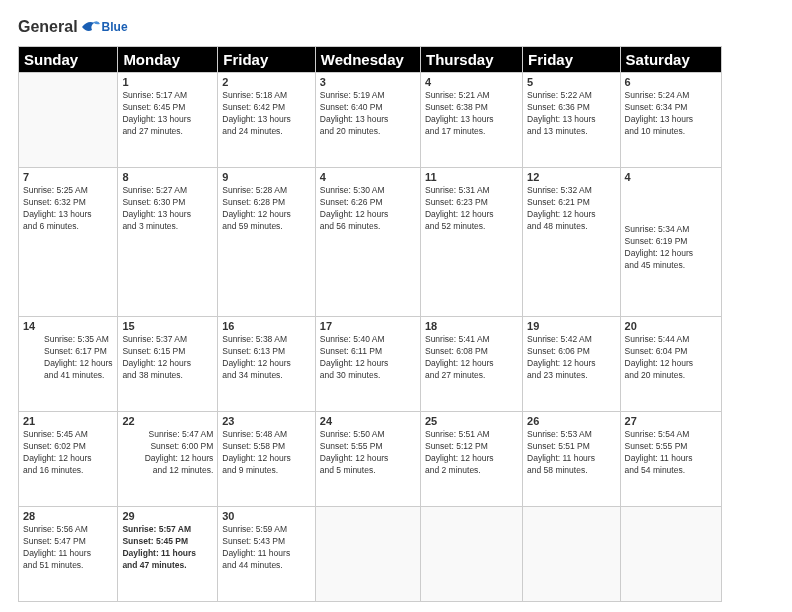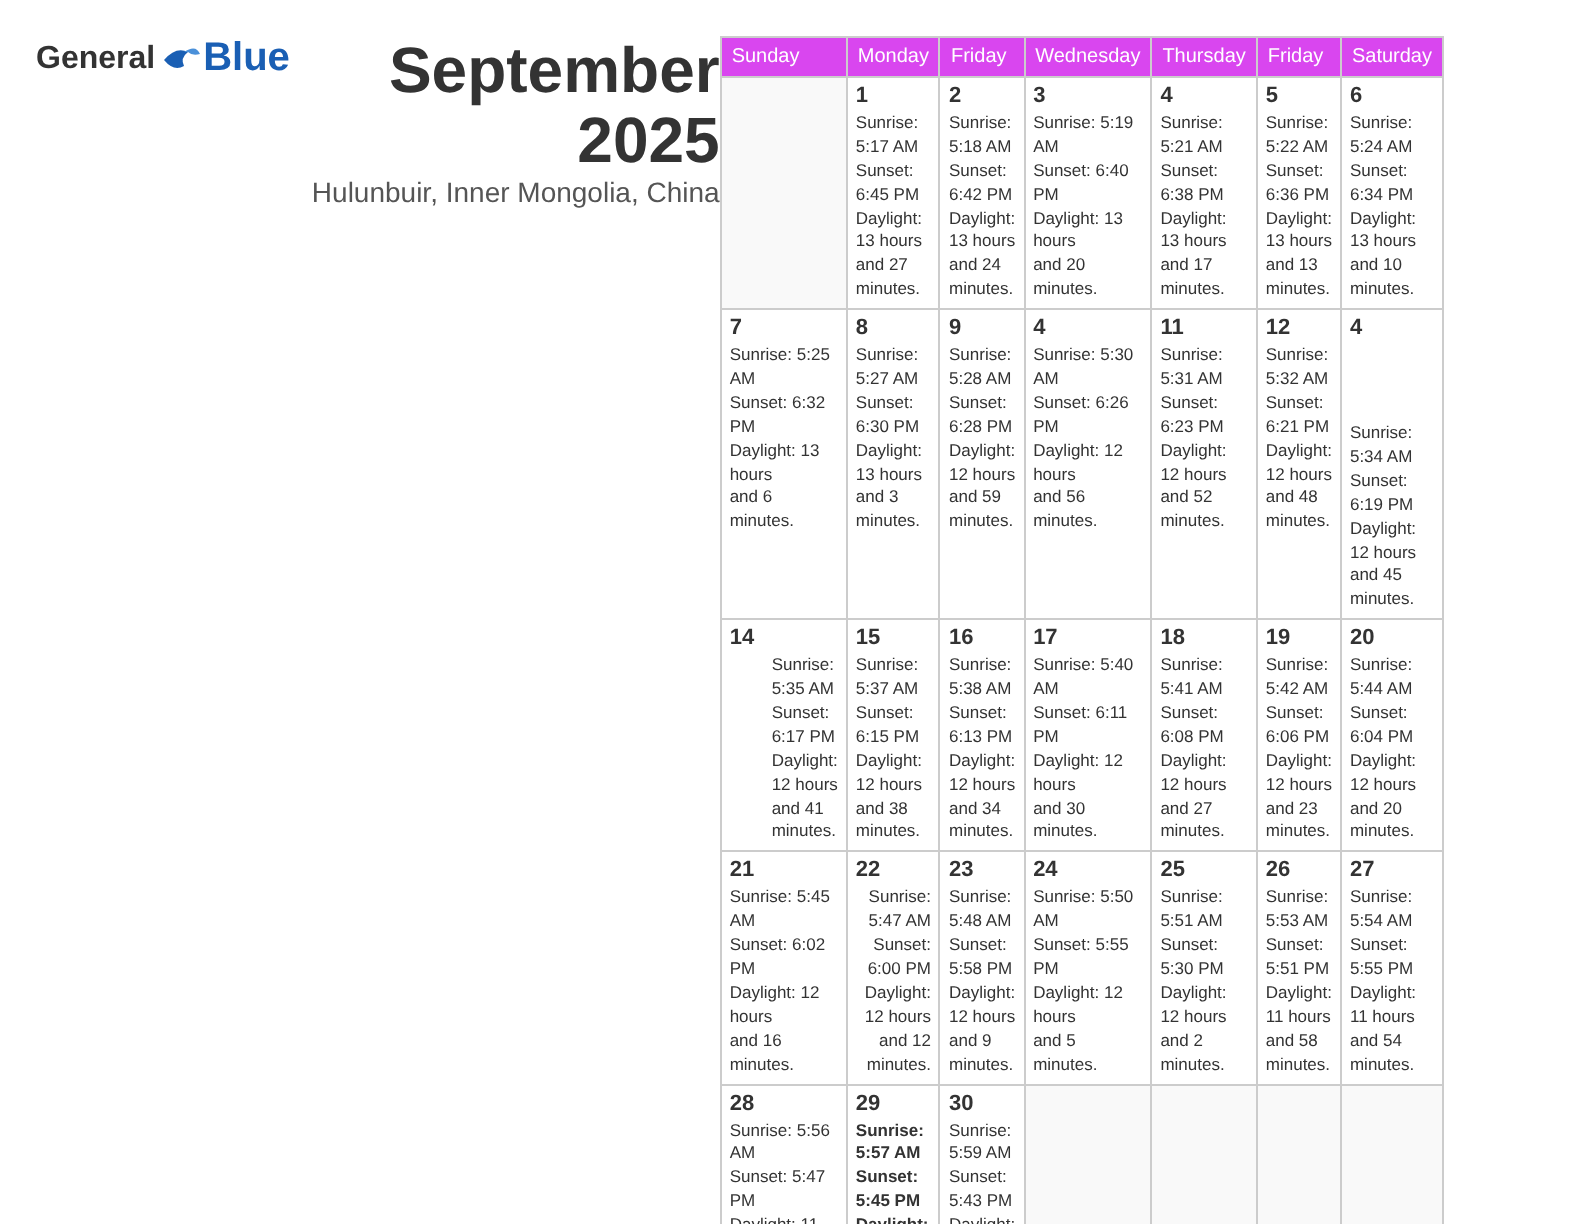--- a/index.html
+++ b/index.html
@@ -8,42 +8,42 @@
       background: #fff;
       width: 792px;
       height: 612px;
       overflow: hidden;
     }
     .page {
       width: 740px;
       height: 612px;
       padding: 18px 18px 10px 18px;
       display: flex;
-      flex-direction: row;
+      flex-direction: column;
     }
     .header {
       display: flex;
       justify-content: space-between;
       align-items: flex-start;
       margin-bottom: 10px;
     }
     .logo {
       display: flex;
       flex-direction: column;
       align-items: flex-start;
     }
     .logo-text {
       display: flex;
       align-items: center;
       font-size: 18px;
       font-weight: bold;
       color: #333;
     }
     .logo-general { color: #333; font-size: 16px; font-weight: bold; }
-    .logo-blue { color: #1a5fb4; font-size: 20px; font-weight: bold; }
+    .logo-blue { color: #1a5fb4; font-size: 12px; font-weight: bold; }
     .logo-bird {
       width: 22px;
       height: 18px;
       margin-left: 2px;
     }
     .title-block {
       text-align: right;
     }
     .title-block h1 {
       font-size: 32px;
@@ -55,24 +55,24 @@
       font-size: 14px;
       font-weight: normal;
       color: #555;
     }
     .calendar {
       width: 100%;
       border-collapse: collapse;
       flex: 1;
     }
     .calendar th {
-      background: #d946ef;
+      background: #000000;
       color: #fff;
-      font-size: 10px;
-      font-weight: normal;
+      font-size: 15px;
+      font-weight: bold;
       padding: 4px 5px;
       text-align: left;
       border: 1px solid #ccc;
     }
     .calendar td {
       border: 1px solid #ccc;
       vertical-align: top;
       padding: 3px 4px;
       width: 108px;
       min-height: 70px;
@@ -100,24 +100,20 @@
     <div class="logo">
       <div class="logo-text">
         <span class="logo-general">General</span>
         <svg class="logo-bird" viewBox="0 0 22 18">
           <path d="M2,9 Q8,2 14,5 Q10,8 12,12 Q7,15 2,9Z" fill="#1a5fb4"></path>
           <path d="M12,5 Q18,1 20,6 Q16,7 14,5Z" fill="#4a90d9"></path>
         </svg>
         <span class="logo-blue" style="color:#1a5fb4;margin-left:0;">Blue</span>
       </div>
     </div>
-    <div class="title-block">
-      <h1>September 2025</h1>
-      <h2>Hulunbuir, Inner Mongolia, China</h2>
-    </div>
   </div>
 
   <table class="calendar">
     <thead>
       <tr id="header-row">
           <th>Sunday</th>
           <th>Monday</th>
           <th>Friday</th>
           <th>Wednesday</th>
           <th>Thursday</th>
@@ -298,21 +294,21 @@
           <td>
             <div class="day-num">24</div>
             <div class="day-info" style="white-space: pre-line;">Sunrise: 5:50 AM
 Sunset: 5:55 PM
 Daylight: 12 hours
 and 5 minutes.</div>
           </td>
           <td>
             <div class="day-num">25</div>
             <div class="day-info" style="white-space: pre-line;">Sunrise: 5:51 AM
-Sunset: 5:30 PM
+Sunset: 5:12 PM
 Daylight: 12 hours
 and 2 minutes.</div>
           </td>
           <td>
             <div class="day-num">26</div>
             <div class="day-info" style="white-space: pre-line;">Sunrise: 5:53 AM
 Sunset: 5:51 PM
 Daylight: 11 hours
 and 58 minutes.</div>
           </td>

